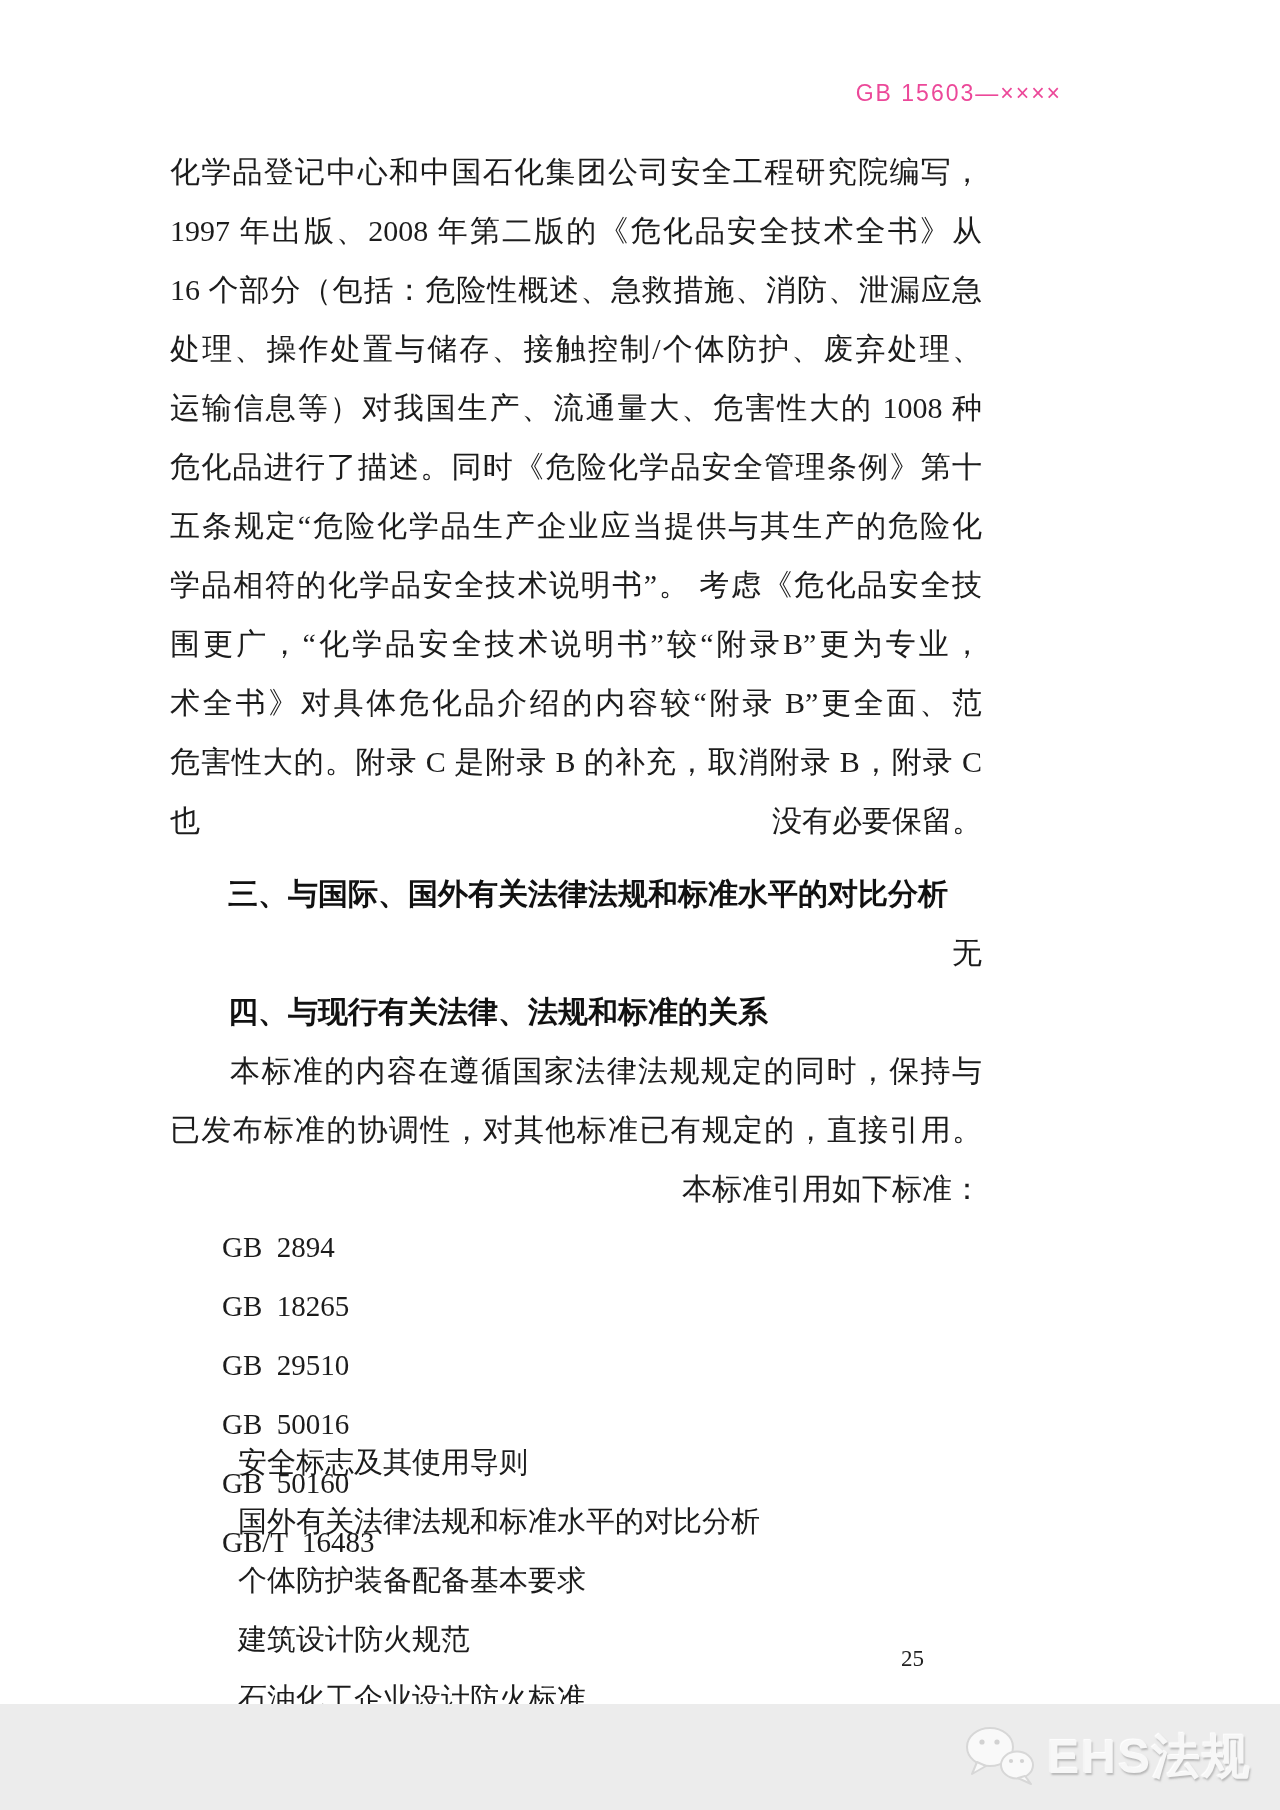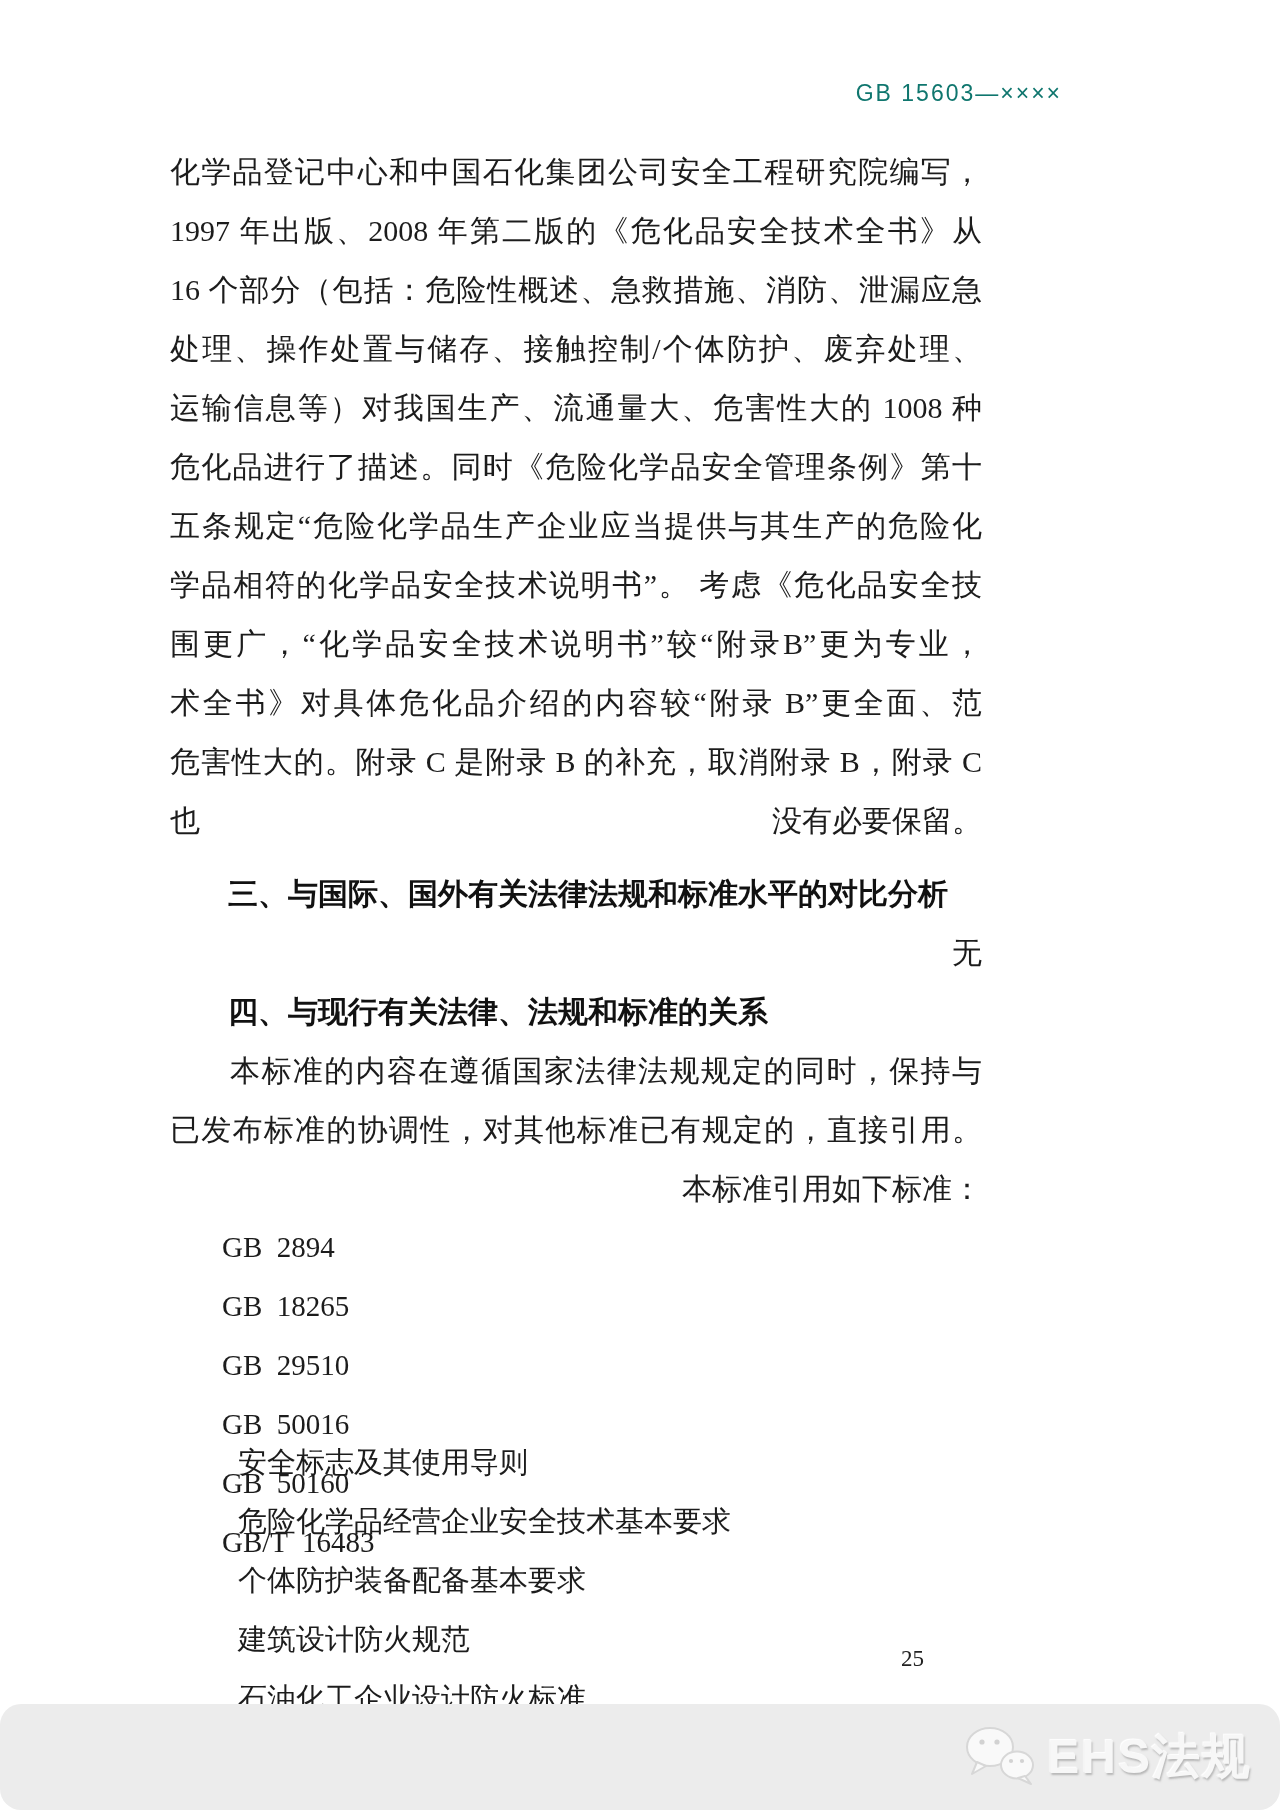--- a/index.html
+++ b/index.html
@@ -13,21 +13,21 @@
   }
   .page{position:absolute;inset:0;background:#ffffff;}
 
   
   .doc-header{
     position:absolute;
     top:80px;right:218px;
     font-family:"Liberation Sans","DejaVu Sans",sans-serif;
     font-size:23px;
     letter-spacing:2px;
-    color:#0f766e;
+    color:#ec4899;
   }
 
   
   .content{
     position:absolute;
     left:170px;top:142px;
     width:812px;
   }
   .line{
     height:59px;
@@ -87,21 +87,20 @@
   .footer-band{
     position:absolute;
     left:0;bottom:0;
     width:1280px;height:106px;
     background:#ececec;
     display:flex;
     align-items:center;
     justify-content:flex-end;
     padding-right:28px;
     box-sizing:border-box;
-    border-radius:21px;
   }
   .wm-icon{display:inline-block;margin-right:10px;}
   .wm-text{
     font-family:"Liberation Sans","DejaVu Sans",sans-serif;
     font-weight:700;
     font-size:48px;
     letter-spacing:2px;
     color:#f7f7f7;
     text-shadow:1px 2px 2px rgba(140,140,140,0.55), -1px -1px 1px #ffffff;
   }
@@ -136,21 +135,21 @@
     <div class="line jline">已发布标准的协调性，对其他标准已有规定的，直接引用。</div>
 
     <div class="line indent1">本标准引用如下标准：</div>
 
     <div class="ref-row">
       <span class="ref-code">GB  2894</span>
       <span class="ref-title">安全标志及其使用导则</span>
     </div>
     <div class="ref-row">
       <span class="ref-code">GB  18265</span>
-      <span class="ref-title">危险化学品经营企业安全技术基本要求</span>
+      <span class="ref-title">国外有关法律法规和标准水平的对比分析</span>
     </div>
     <div class="ref-row">
       <span class="ref-code">GB  29510</span>
       <span class="ref-title">个体防护装备配备基本要求</span>
     </div>
     <div class="ref-row">
       <span class="ref-code">GB  50016</span>
       <span class="ref-title">建筑设计防火规范</span>
     </div>
     <div class="ref-row">

